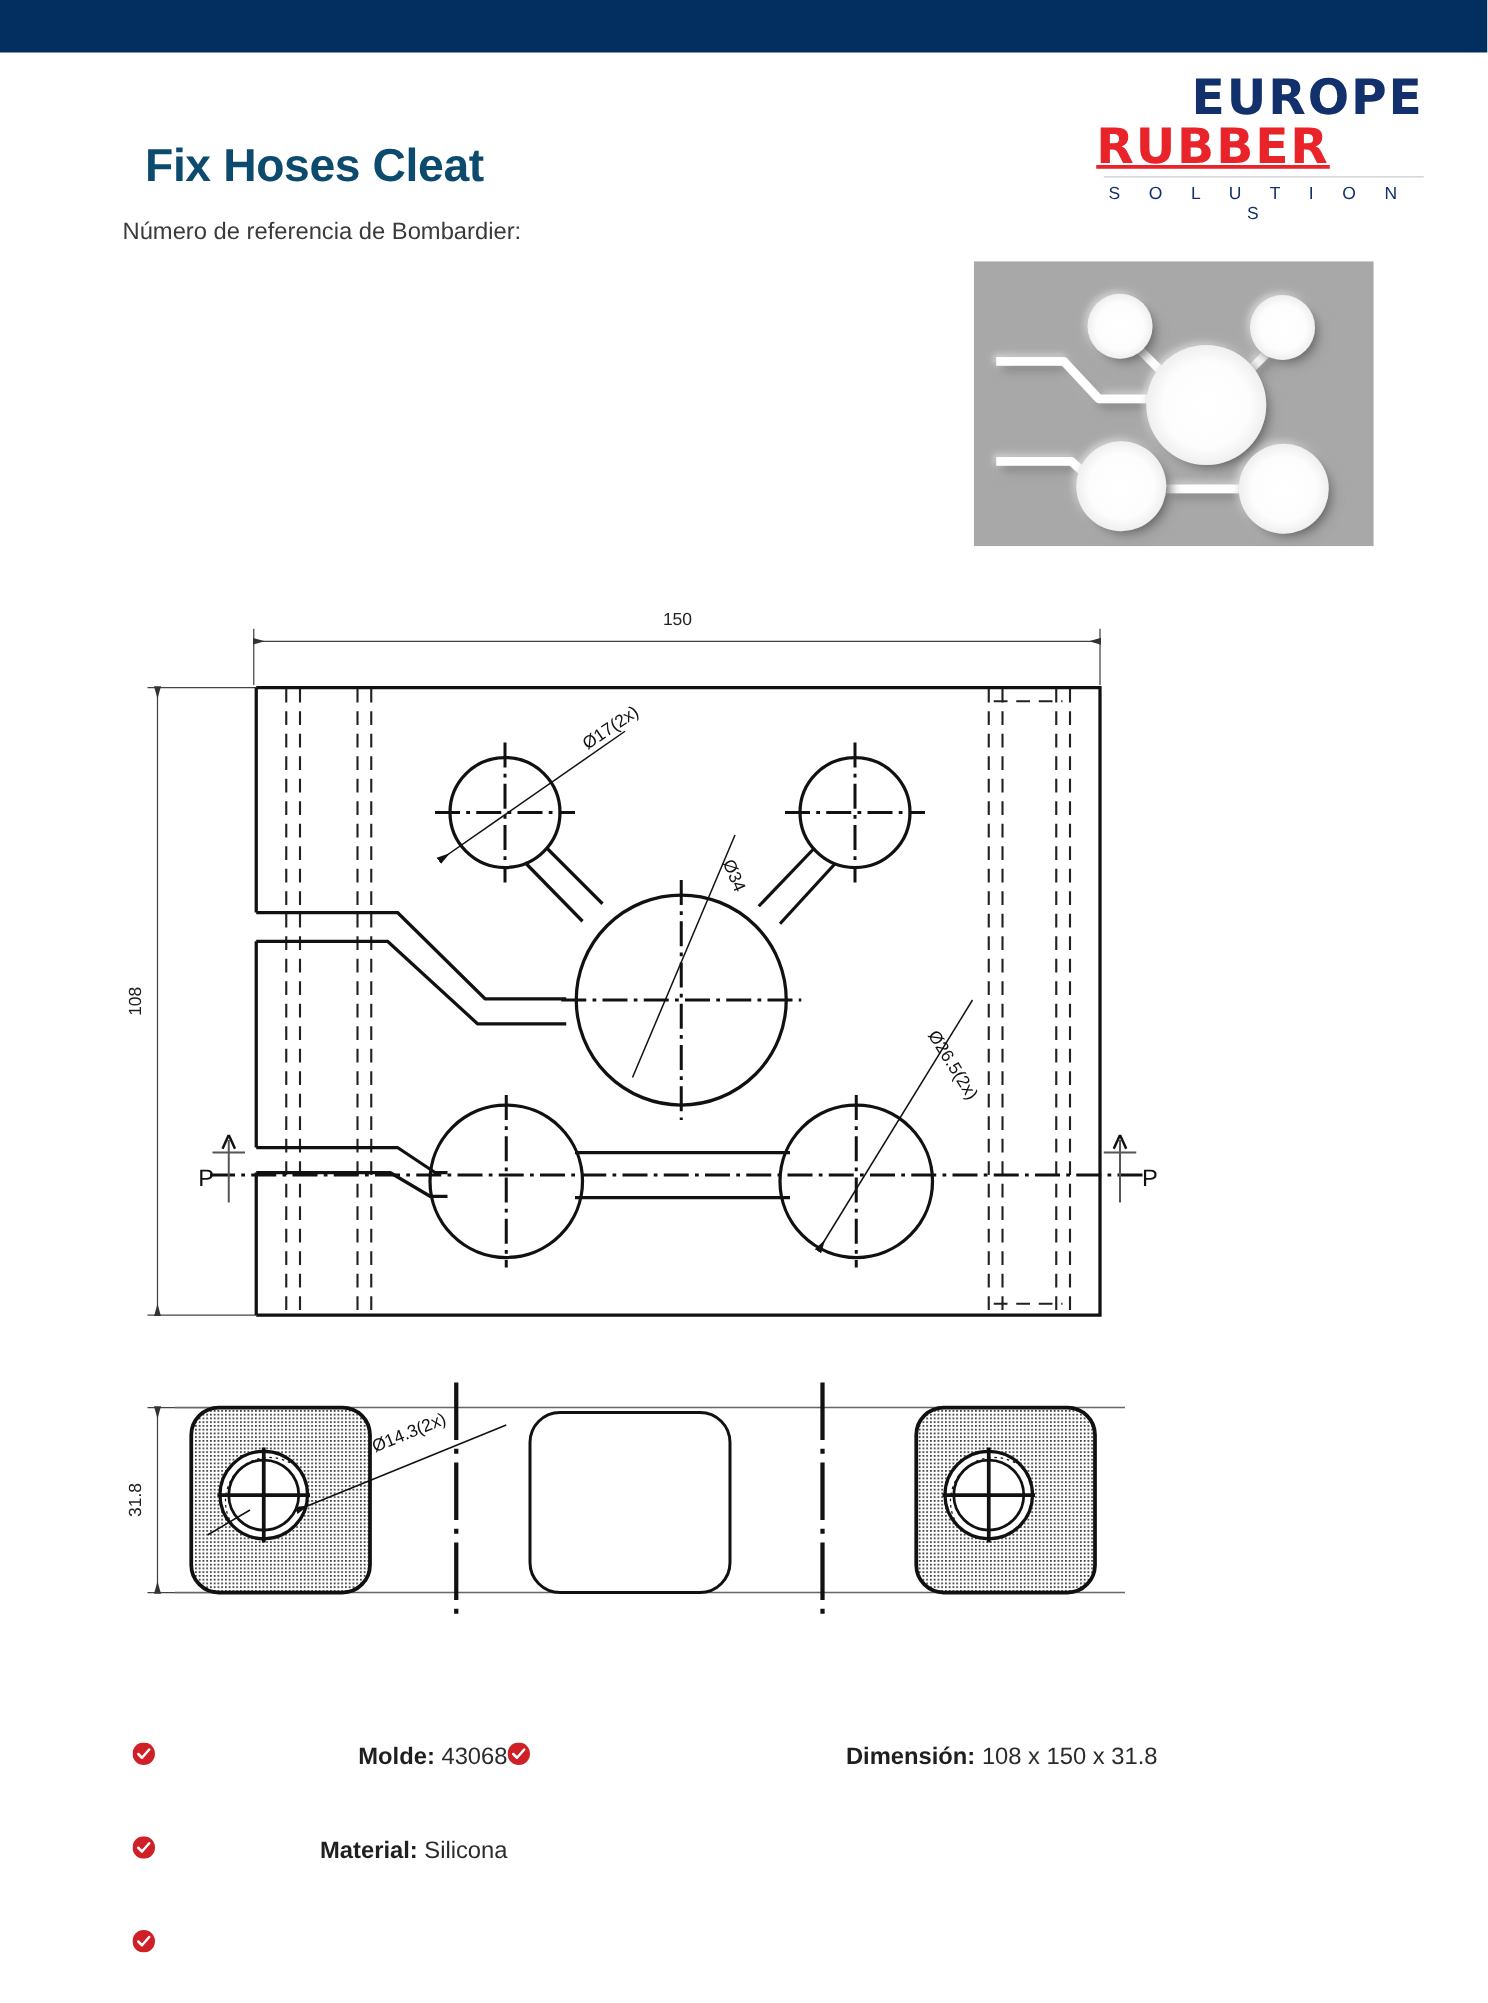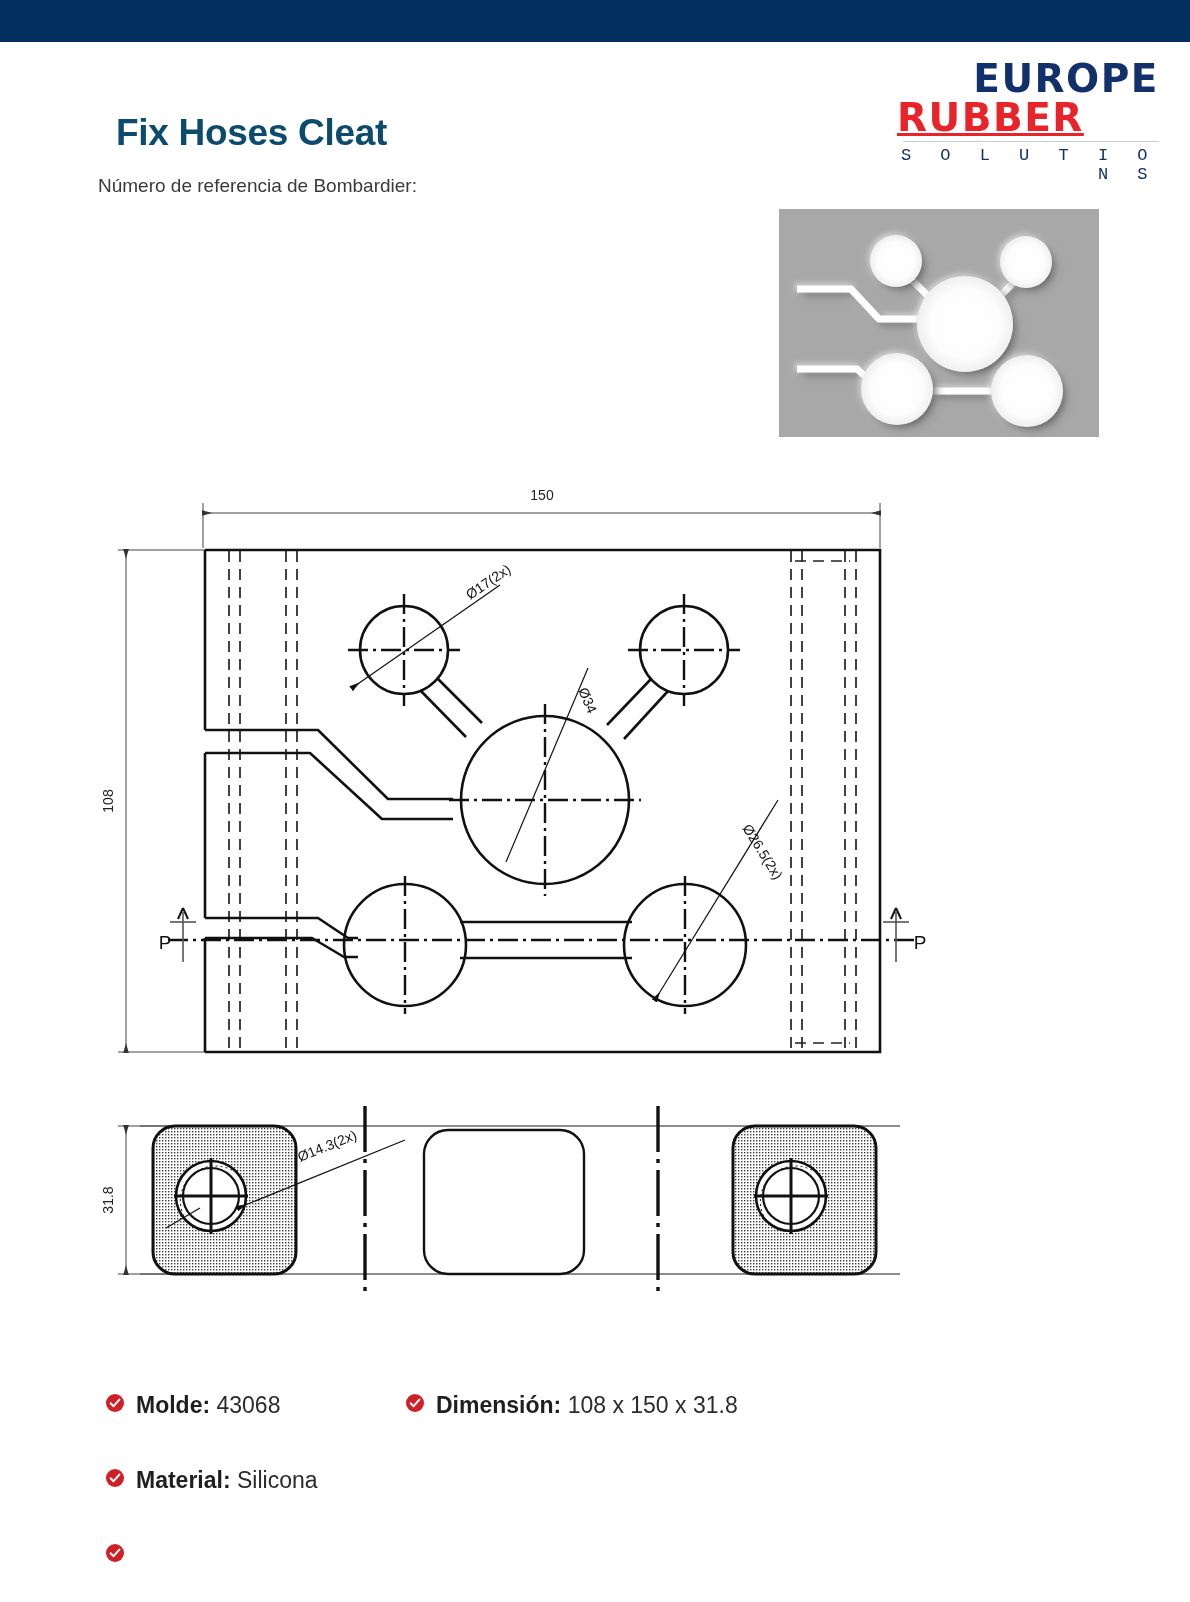--- a/index.html
+++ b/index.html
@@ -24,55 +24,55 @@
     position:absolute; left:116px; top:112px;
     font-size:37px; font-weight:bold; color:#0c4a6e;
     letter-spacing:-0.3px;
   }
   .subtitle {
     position:absolute; left:98px; top:172px;
     font-size:19px; color:#3a3a3a; line-height:28px;
   }
 
   
-  .logo { position:absolute; left:877px; top:60px; width:262px;margin-left:20px; }
+  .logo { position:absolute; left:877px; top:60px; width:262px; }
   .logo-europe {
     font-size:39px; font-weight:bold; color:#12306b;
     letter-spacing:1.5px; line-height:38px; text-align:right;
     font-family:"DejaVu Sans", sans-serif;
   }
   .logo-rubber {
     font-size:39px; font-weight:bold; color:#e8232a;
     letter-spacing:1.5px; line-height:40px; text-align:left;
     font-family:"DejaVu Sans", sans-serif;
     text-decoration:underline;
   }
   .logo-rule { height:1px; background:#c9ccd4; margin:3px 0 4px 6px; }
   .logo-solutions {
-    font-size:17px; color:#12306b; letter-spacing:9.5px;
-    text-align:right; padding-right:2px;
-    font-family:Liberation Mono, monospace;
+    font-size:14px; color:#12306b; letter-spacing:9.5px;
+    text-align:center; padding-right:2px;
+    font-family:Liberation Sans, sans-serif;
   }
 
   
   .photo { position:absolute; left:779px; top:209px; width:320px; height:228px; }
 
   
   .dwg { position:absolute; left:0; top:0; }
 
   
   .specs { position:absolute; left:106px; top:1392px; width:860px; }
   .spec-col { position:absolute; }
   .spec-col.left { left:0; top:0; width:300px; }
   .spec-col.right { left:300px; top:0; width:520px; }
   .spec-item { position:relative; padding-left:30px; margin-bottom:48px; }
   .spec-item .badge {
     position:absolute; left:0; top:2px; width:18px; height:18px;
   }
-  .spec-text { font-size:23px; color:#2b2b2b; line-height:27px; }
+  .spec-text { font-size:19px; color:#2b2b2b; line-height:27px;text-align:right; }
   .spec-text b { font-weight:bold; color:#1f1f1f; }
 </style>
 </head>
 <body>
 
 <div class="banner"></div>
 
 <div class="title">Fix Hoses Cleat</div>
 <div class="subtitle">
   <div>Número de referencia de Bombardier:</div>

